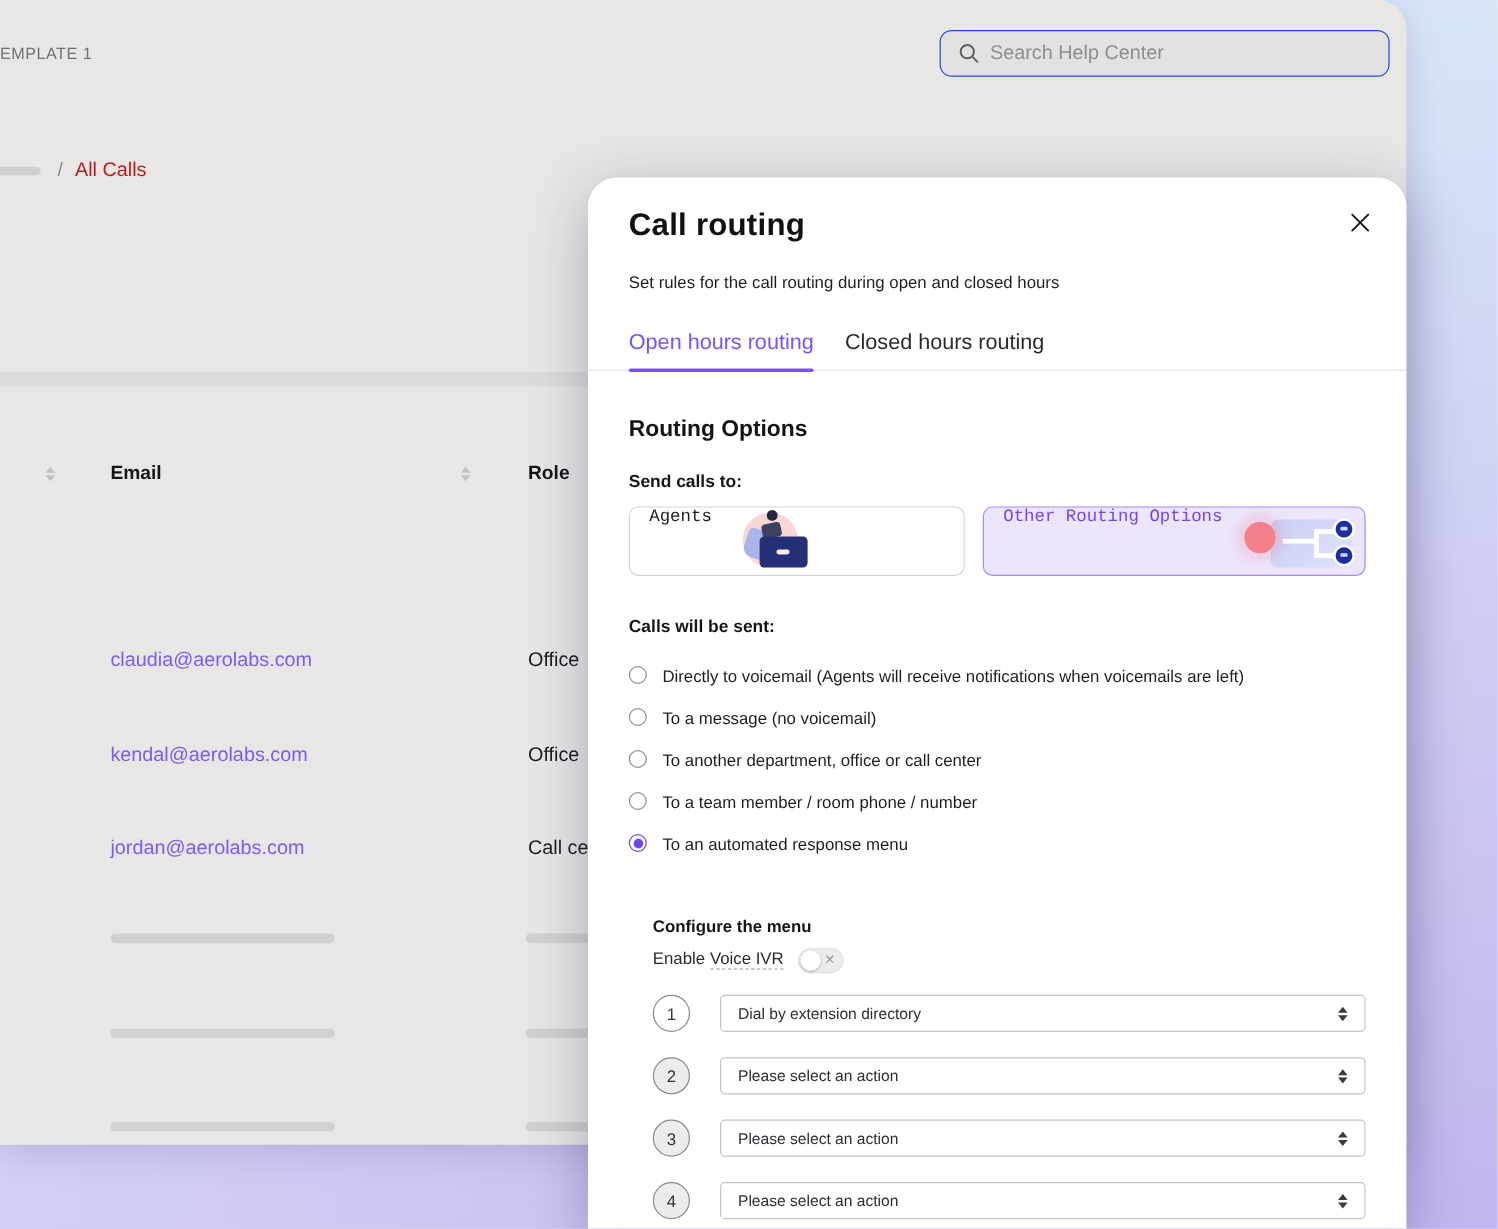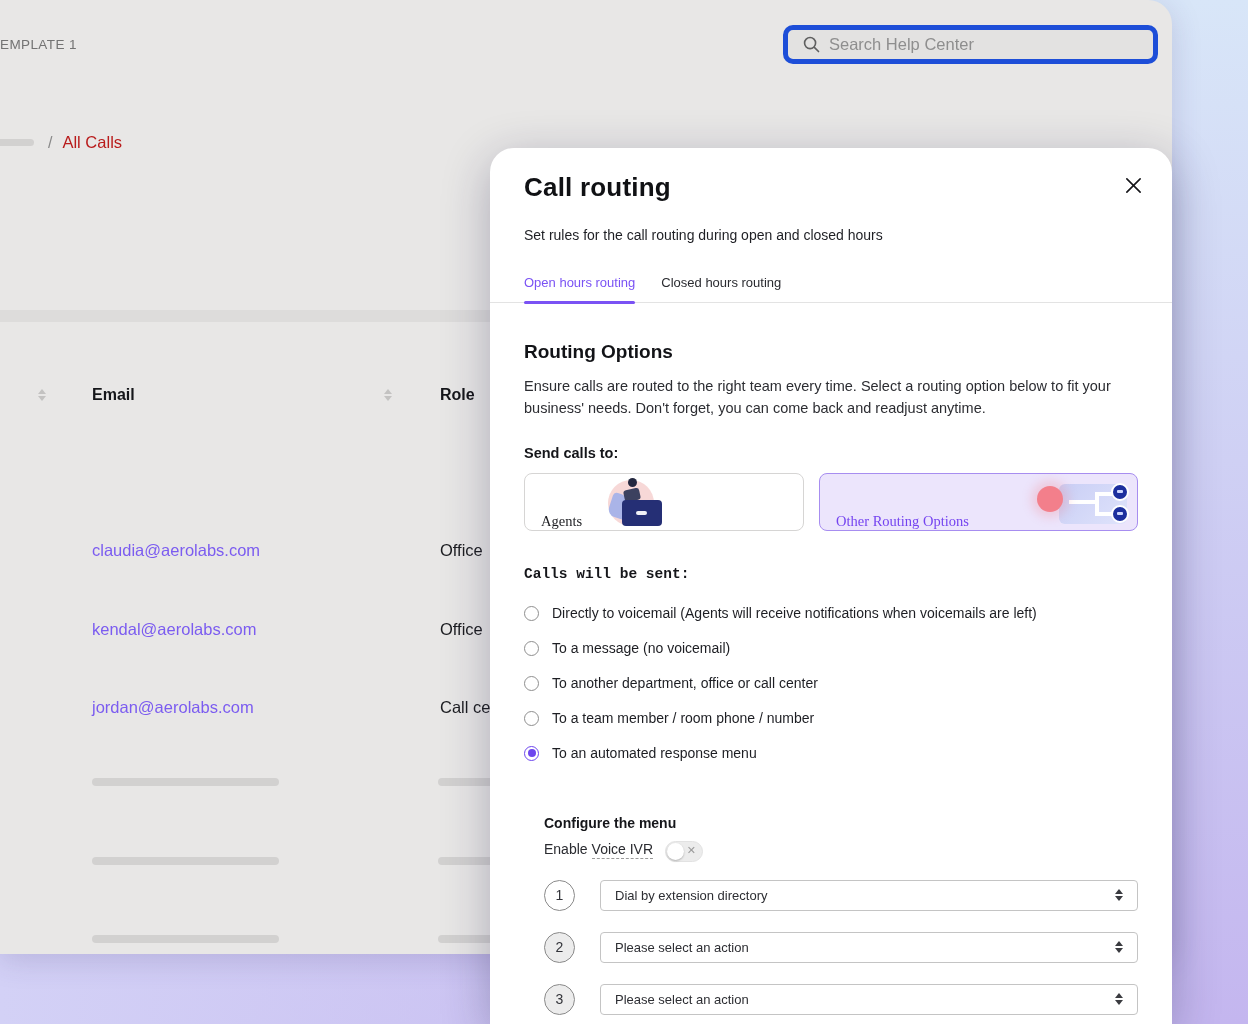--- a/index.html
+++ b/index.html
@@ -17,21 +17,21 @@
     position:absolute; left:0; top:70; width:1172px; height:954px;
     background:#e8e7e6; border-radius:0 24px 0 0;
     box-shadow:0 6px 30px rgba(60,50,110,.18);
   }
   .top-bar-label {
     position:absolute; left:0; top:37px; font-size:13.5px; color:#737373;
     letter-spacing:.4px; font-weight:500; white-space:nowrap;
   }
   .search-box {
     position:absolute; left:783px; top:25px; width:375px; height:39px;
-    background:#e3e2e1; border:5px solid #1d4ed8; border-radius:10px;
+    background:#e3e2e1; border:1px solid #1d4ed8; border-radius:10px;
     display:flex; align-items:center; padding:0 14px; gap:8px;
   }
   .search-box svg { flex:0 0 auto; }
   .search-input {
     flex:1; border:none; outline:none; background:transparent;
     font-size:16.5px; color:#4a4a4a; font-family:inherit;
   }
   .search-input::placeholder { color:#8e8e8e; }
 
   .breadcrumb { position:absolute; left:-12px; top:133px; display:flex; align-items:center; }
@@ -71,37 +71,37 @@
   .modal-close {
     position:absolute; right:26px; top:24px; width:26px; height:26px;
     background:none; border:none; cursor:pointer; color:#16161a;
     display:flex; align-items:center; justify-content:center;
   }
   .modal-title { font-size:26px; font-weight:800; color:#101114; letter-spacing:.2px; }
   .modal-subtitle { margin-top:24px; font-size:14px; color:#1e1f24; }
 
   .tabs { margin-top:26px; display:flex; gap:26px; border-bottom:1px solid #e3e3e3;
           margin-left:-34px; margin-right:-34px; padding-left:34px; }
-  .tab { background:none; border:none; font-family:inherit; font-size:13px; cursor:pointer;
+  .tab { background:none; border:none; font-family:inherit; font-size:18px; cursor:pointer;
          padding:6px 0 12px 0; color:#2a2b30; position:relative; }
   .tab.active { color:#7a52f4; }
   .tab.active::after {
     content:""; position:absolute; left:0; right:0; bottom:-2px; height:3px;
     border-radius:3px; background:#7a52f4;
   }
 
   .section-heading { margin-top:38px; font-size:19px; font-weight:800; color:#121317; }
   .section-desc { margin-top:12px; font-size:14.5px; line-height:1.55; color:#2c2d32; max-width:596px; }
   .field-label { margin-top:25px; font-size:14.5px; font-weight:700; color:#15161a; }
 
   .cards-row { margin-top:12px; display:flex; gap:15px; }
   .route-card {
     height:58px; border-radius:8px; border:1px solid #d6d5d4; background:#fff;
-    display:flex; align-items:flex-end; padding:0 14px 0 16px; cursor:pointer;
-    font-family:Liberation Serif, serif; font-size:14.5px; color:#1c1d21; position:relative;
+    display:flex; align-items:flex-start; padding:0 14px 0 16px; cursor:pointer;
+    font-family:Liberation Mono, monospace; font-size:14.5px; color:#1c1d21; position:relative;
   }
   .card-agents { flex:0 0 280px; }
   .card-other { flex:1; background:#ece5fc; border:1px solid #a78df0; color:#7443f0; }
   .card-label { white-space:nowrap; }
 
   
   .illus-agents { position:relative; width:62px; height:54px; margin-left:20px; }
   .ia-circle { position:absolute; left:6px; top:4px; width:46px; height:46px; border-radius:50%; background:#f7d8d7; }
   .ia-head { position:absolute; left:26px; top:2px; width:9px; height:9px; border-radius:50%; background:#23273f; }
   .ia-body { position:absolute; left:22px; top:13px; width:16px; height:12px; border-radius:3px; background:#3c415f; transform:rotate(-12deg); }
@@ -238,21 +238,20 @@
 
   <h1 class="modal-title">Call routing</h1>
   <p class="modal-subtitle">Set rules for the call routing during open and closed hours</p>
 
   <div class="tabs">
     <button class="tab active">Open hours routing</button>
     <button class="tab">Closed hours routing</button>
   </div>
 
   <h2 class="section-heading">Routing Options</h2>
-  <p class="section-desc">Ensure calls are routed to the right team every time. Select a routing option below to fit your business' needs. Don't forget, you can come back and readjust anytime.</p>
 
   <div class="field-label">Send calls to:</div>
 
   <div class="cards-row">
     <button class="route-card card-agents">
       <span class="card-label">Agents</span>
       <span class="illus-agents">
         <span class="ia-circle"></span>
           <span class="ia-arm"></span>
           <span class="ia-head"></span>
@@ -268,21 +267,21 @@
           <span class="io-vline"></span>
         <span class="io-stub-top"></span>
           <span class="io-stub-bot"></span>
         <span class="io-node io-node-top"></span>
           <span class="io-node io-node-bot"></span>
         <span class="io-dot"></span>
       </span>
     </button>
   </div>
 
-  <div class="field-label" style="margin-top:35px;font-family:Liberation Mono, monospace;">Calls will be sent:</div>
+  <div class="field-label" style="margin-top:35px;">Calls will be sent:</div>
 
   <div class="radio-list">
     <div class="radio-row">
       <span class="radio-dot"></span>
       <span class="radio-label">Directly to voicemail (Agents will receive notifications when voicemails are left)</span>
     </div>
     <div class="radio-row">
       <span class="radio-dot"></span>
       <span class="radio-label">To a message (no voicemail)</span>
     </div>

